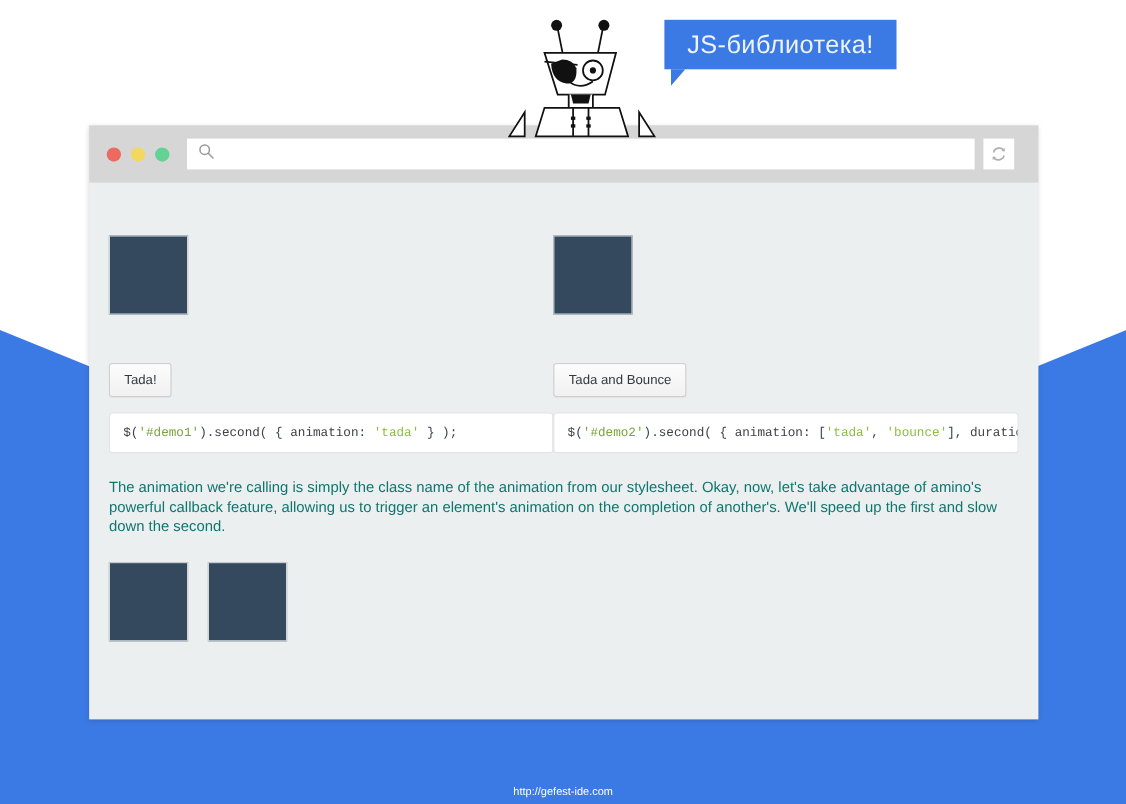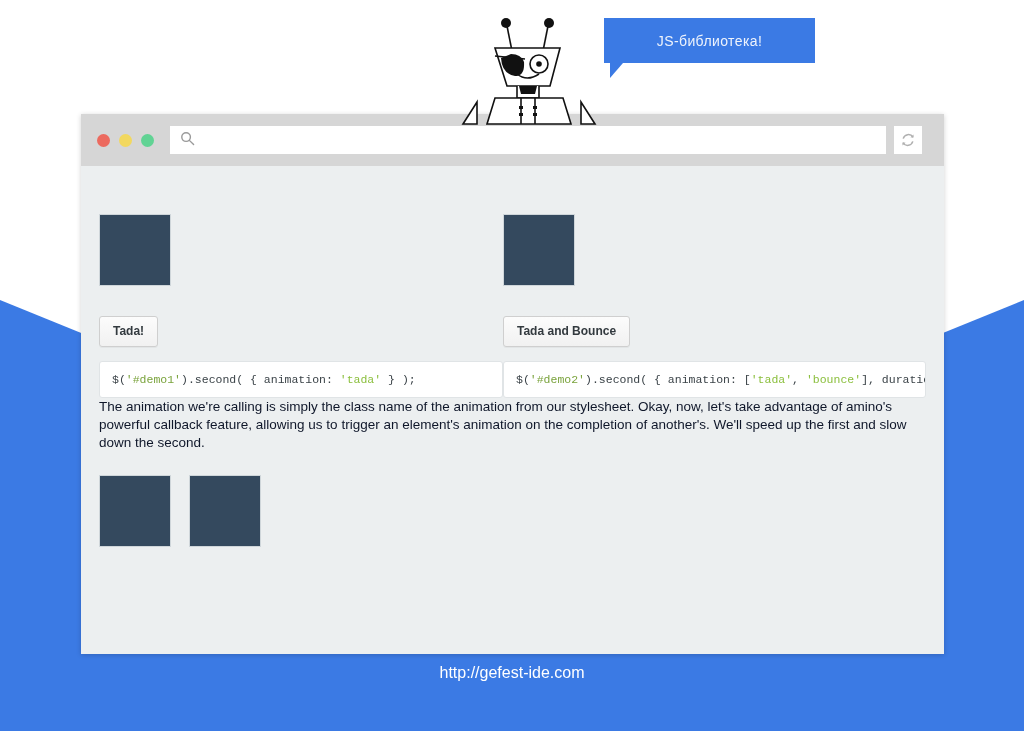--- a/index.html
+++ b/index.html
@@ -61,21 +61,21 @@
     width: 211px;
     height: 45px;
     background: #3b7ae4;
     z-index: 4;
     display: flex;
     align-items: center;
     justify-content: center;
   }
   .speech-bubble-text {
     color: #eef3fc;
-    font-size: 14px;
+    font-size: 23px;
     letter-spacing: 0.4px;
     white-space: nowrap;
   }
   .speech-bubble-tail {
     position: absolute;
     left: 610px;
     top: 63px;
     width: 0; height: 0;
     border-left: 13px solid #3b7ae4;
     border-bottom: 15px solid transparent;
@@ -157,27 +157,27 @@
   .demo-box {
     width: 72px;
     height: 72px;
     background: #34495e;
     border: 1px solid #cfd6da;
   }
   .demo-box-row { display: flex; gap: 18px; }
 
   .btn {
     display: inline-block;
-    margin-top: 30px;
+    margin-top: 44px;
     padding: 7px 13px 8px 13px;
     background: linear-gradient(#fcfcfc, #f1f1f1);
     border: 1px solid #cfcfcf;
     border-radius: 3px;
     font-size: 12px;
-    font-weight: bold;
+    font-weight: normal;
     color: #333a3f;
     cursor: pointer;
     font-family: "Liberation Sans", sans-serif;
     box-shadow: 0 1px 0 rgba(0,0,0,0.04);
   }
 
   .code-block {
     margin-top: 14px;
     background: #ffffff;
     border: 1px solid #e0e4e6;
@@ -186,36 +186,37 @@
     font-family: "Liberation Mono", monospace;
     font-size: 11.5px;
     color: #3b4348;
     white-space: nowrap;
     overflow: hidden;
   }
   .tok-str { color: #8bbf3d; }
   .tok-id  { color: #7aa33c; font-family: Liberation Mono, monospace; }
 
   .paragraph {
+    margin-top: 22px;
     font-size: 13.5px;
     line-height: 1.35;
-    color: #0f172a;
+    color: #0f766e;
     max-width: 812px;
   }
 
   .second-demo { margin-top: 22px; }
 
   
   .footer-link {
     position: absolute;
     left: 0; right: 0;
-    top: 664px;
+    top: 715px;
     text-align: center;
     color: #ffffff;
-    font-size: 16px;
+    font-size: 10px;
     z-index: 5;
     text-decoration: none;
   }
 </style>
 </head>
 <body>
 
 <div class="bg-blue-base"></div>
 <div class="bg-wedge-left"></div>
 <div class="bg-wedge-right"></div>

